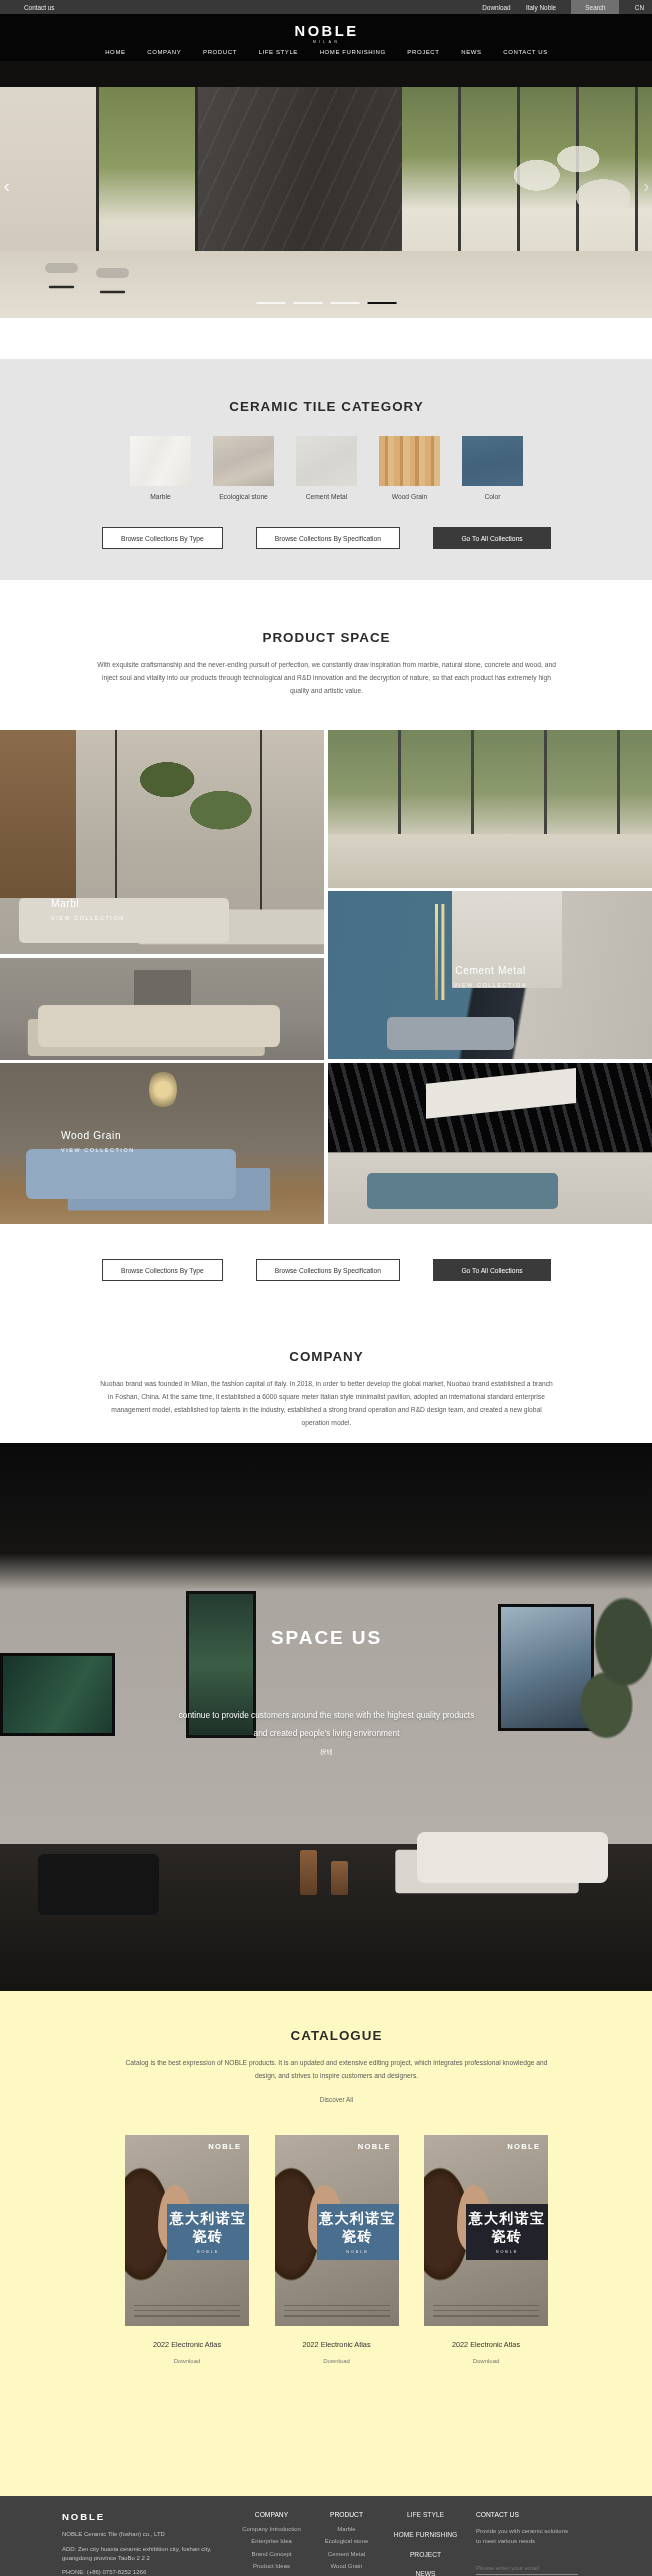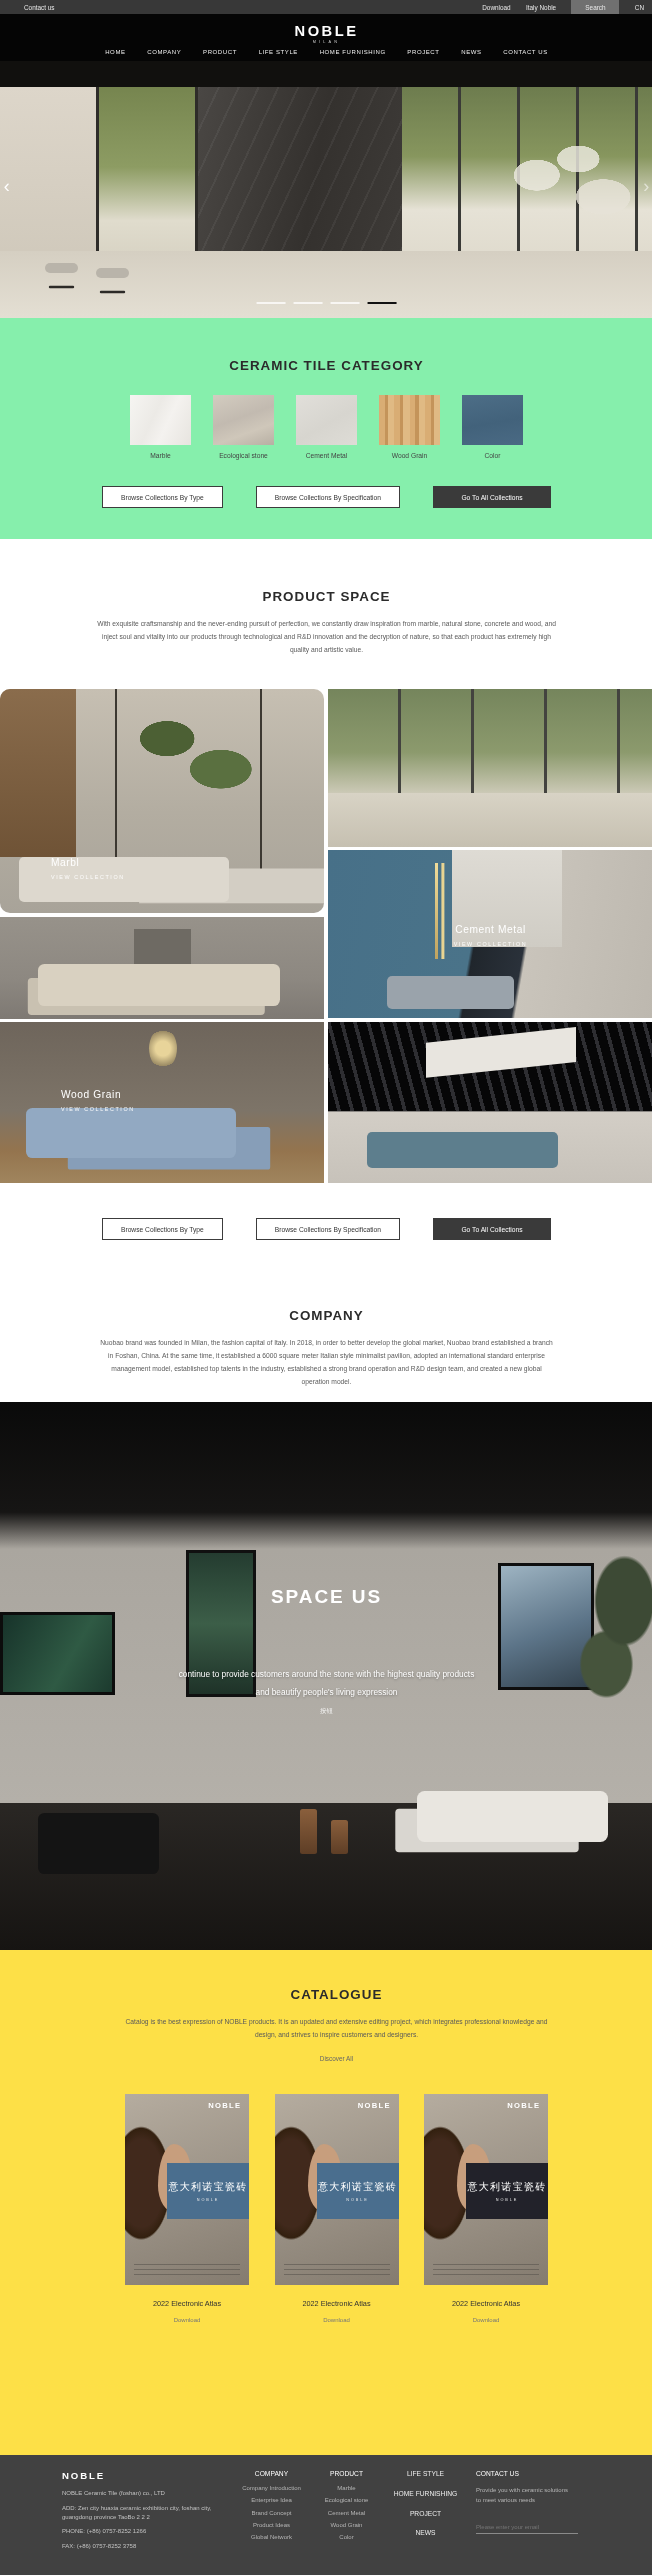--- a/index.html
+++ b/index.html
@@ -33,21 +33,21 @@
   .hero-floor { position:absolute; bottom:0; left:0; right:0; height:67px; background:linear-gradient(180deg,#d5cfc2,#e4dfd3); }
   .hero-stool { position:absolute; width:33px; height:10.2px; background:#b9b4aa; border-radius:5.1px; box-shadow:0 19px 0 -3.8px #2c2a27; }
   .hero-arrow { position:absolute; top:45%; color:#fff; font-size:18px; line-height:1; cursor:pointer; z-index:5; }
   .hero-arrow.left { left:3.8px; }
   .hero-arrow.right { right:3.8px; opacity:.55; }
   .hero-dots { position:absolute; bottom:14px; left:50%; transform:translateX(-50%); display:flex; gap:8.3px; z-index:5; }
   .hero-dots i { width:29px; height:1.9px; background:rgba(255,255,255,.75); cursor:pointer; }
   .hero-dots i.active { background:#111; }
 
   
-  .category { height:221px; background:#86efac; text-align:center; }
+  .category { height:221px; background:#e5e5e5; text-align:center;margin-top:41px; }
   .sec-title { font-size:13.4px; font-weight:bold; color:#2b2b2b; letter-spacing:1px; }
   .category .sec-title { padding-top:40px; }
   .cat-row { display:flex; justify-content:center; gap:22px; margin-top:21.7px; }
   .cat-item { width:61px; cursor:pointer; }
   .cat-swatch { width:61px; height:50px; }
   .cat-label { font-size:6.7px; color:#444; margin-top:7.6px; }
   .btn-row { display:flex; justify-content:center; gap:33px; margin-top:27px; }
   .btn-outline { border:0.6px solid #3c3c3c; background:#fff; color:#333; font-size:6.7px; padding:6.4px 18px; min-width:118px; cursor:pointer; font-family:inherit; }
   .btn-dark { border:0.6px solid #3a3a3a; background:#3a3a3a; color:#fff; font-size:6.7px; padding:6.4px 18px; min-width:118px; cursor:pointer; font-family:inherit; }
 
@@ -101,31 +101,31 @@
   .ab-tree { position:absolute; right:-25.5px; top:115px; width:121px; height:210px; background:radial-gradient(ellipse 51px 76px at 55% 40%, #3d4a35 0 55%, transparent 60%), radial-gradient(ellipse 45px 57px at 40% 70%, #46543c 0 55%, transparent 60%); }
   .ab-floor { position:absolute; bottom:0; left:0; right:0; height:147px; background:linear-gradient(180deg,#2a2724,#161412); }
   .ab-sofa { position:absolute; right:45px; bottom:108px; width:191px; height:51px; background:#e9e6e0; border-radius:7.6px; box-shadow:-25.5px 14px 0 -3.8px #d9d6d0; }
   .ab-black-sofa { position:absolute; left:38px; bottom:76px; width:121px; height:61px; background:#141414; border-radius:6.4px; }
   .ab-table { position:absolute; bottom:96px; width:16.6px; height:45px; background:linear-gradient(180deg,#8a5f3c,#5e3e26); border-radius:2.5px; }
   .ab-title { position:absolute; top:184px; width:100%; text-align:center; font-size:19px; font-weight:bold; letter-spacing:1.9px; z-index:4; }
   .ab-lines { position:absolute; top:263px; width:100%; text-align:center; font-size:8.3px; line-height:2.2; z-index:4; text-shadow:0 0.6px 2.5px rgba(0,0,0,.35); }
   .ab-btn { position:absolute; top:305px; width:100%; text-align:center; font-size:6.4px; z-index:4; opacity:.9; }
 
   
-  .catalogue { height:505px; text-align:center; background:#fde047;padding-left:20px; }
+  .catalogue { height:505px; text-align:center; background:#fef9c3;padding-left:20px; }
   .catalogue .sec-title { padding-top:37px; }
   .discover { margin-top:14px; font-size:6.4px; color:#666; cursor:pointer; display:inline-block; }
   .posters { display:flex; justify-content:center; gap:25.5px; margin-top:31px; }
   .poster-col { width:124px; }
   .poster { position:relative; width:124px; height:191px; background:linear-gradient(160deg,#b5ac9f 0%,#9a9185 55%,#847b6f 100%); overflow:hidden; cursor:pointer; }
   .poster .hair { position:absolute; left:-18px; top:23px; width:76px; height:147px; background:radial-gradient(ellipse 38px 73px at 45% 45%, #41291c 0 60%, #33200f 75%, transparent 78%); }
   .poster .face { position:absolute; left:33px; top:50px; width:33px; height:69px; background:#c79e7d; border-radius:48% 52% 46% 54% / 60% 40% 60% 40%; }
   .poster .brand { position:absolute; top:7.6px; right:7.6px; color:#fff; font-size:7.6px; font-weight:bold; letter-spacing:1.3px; }
   .poster .panel { position:absolute; right:0; top:69px; width:82px; height:56px; display:flex; flex-direction:column; align-items:center; justify-content:center; gap:3.8px; }
-  .poster .panel .zh { color:#fff; font-size:10px; font-weight:normal; letter-spacing:1.3px; }
+  .poster .panel .zh { color:#fff; font-size:14px; font-weight:bold; letter-spacing:1.3px; }
   .poster .panel .zh-sub { color:#e8e8e8; font-size:3.8px; letter-spacing:1.9px; }
   .poster .foot { position:absolute; bottom:9px; left:9px; right:9px; height:11.5px; background:repeating-linear-gradient(180deg,#55504a 0 1.3px, transparent 1.3px 5.1px); opacity:.55; }
   .poster-title { font-size:7.3px; color:#333; margin-top:14px; }
   .poster-dl { font-size:6px; color:#777; margin-top:9px; cursor:pointer; }
 
   
   .footer { height:120px; background:#414141; color:#cfcfcf; padding:15.3px 0 0 62px; display:flex; font-size:6px; }
   .f-left { width:172px; }
   .f-logo { color:#fff; font-size:9.6px; font-weight:bold; letter-spacing:1.9px; margin-bottom:7.6px; }
   .f-left p { margin-bottom:5.7px; line-height:1.5; color:#c2c2c2; }
@@ -223,21 +223,21 @@
     </div>
   </div>
 
   <div class="pspace-intro">
     <div class="sec-title">PRODUCT SPACE</div>
     <div class="sec-desc">With exquisite craftsmanship and the never-ending pursuit of perfection, we constantly draw inspiration from marble, natural stone, concrete and wood, and inject soul and vitality into our products through technological and R&amp;D innovation and the decryption of nature, so that each product has extremely high quality and artistic value.</div>
   </div>
 
   <div class="ps-grid">
 
-    <div class="ps-img" style="left:0; top:0; width:324px; height:224px;border-radius:10px;">
+    <div class="ps-img" style="left:0; top:0; width:324px; height:224px;">
       <div class="scn scnA">
         <div class="panel"></div>
         <div class="frame"></div>
         <div class="plants"></div>
         <div class="sofa"></div>
       </div>
       <div class="ps-label" style="left:51px; bottom:33px;">
         <div class="name">Marbl</div>
         <div class="cta">VIEW COLLECTION</div>
       </div>
@@ -304,21 +304,21 @@
     <div class="ab-tv3"></div>
     <div class="ab-tree"></div>
     <div class="ab-floor"></div>
     <div class="ab-sofa"></div>
     <div class="ab-black-sofa"></div>
     <div class="ab-table" style="left:300px;"></div>
     <div class="ab-table" style="left:331px; height:34px;"></div>
     <div class="ab-title">SPACE US</div>
     <div class="ab-lines">
       <div>continue to provide customers around the stone with the highest quality products</div>
-      <div>and beautify people's living expression</div>
+      <div>and created people's living environment</div>
     </div>
     <div class="ab-btn">按钮</div>
   </div>
 
   <div class="catalogue">
     <div class="sec-title">CATALOGUE</div>
     <div class="sec-desc" style="width:440px;">Catalog is the best expression of NOBLE products. It is an updated and extensive editing project, which integrates professional knowledge and design, and strives to inspire customers and designers.</div>
     <div class="discover">Discover All</div>
     <div class="posters">
 

